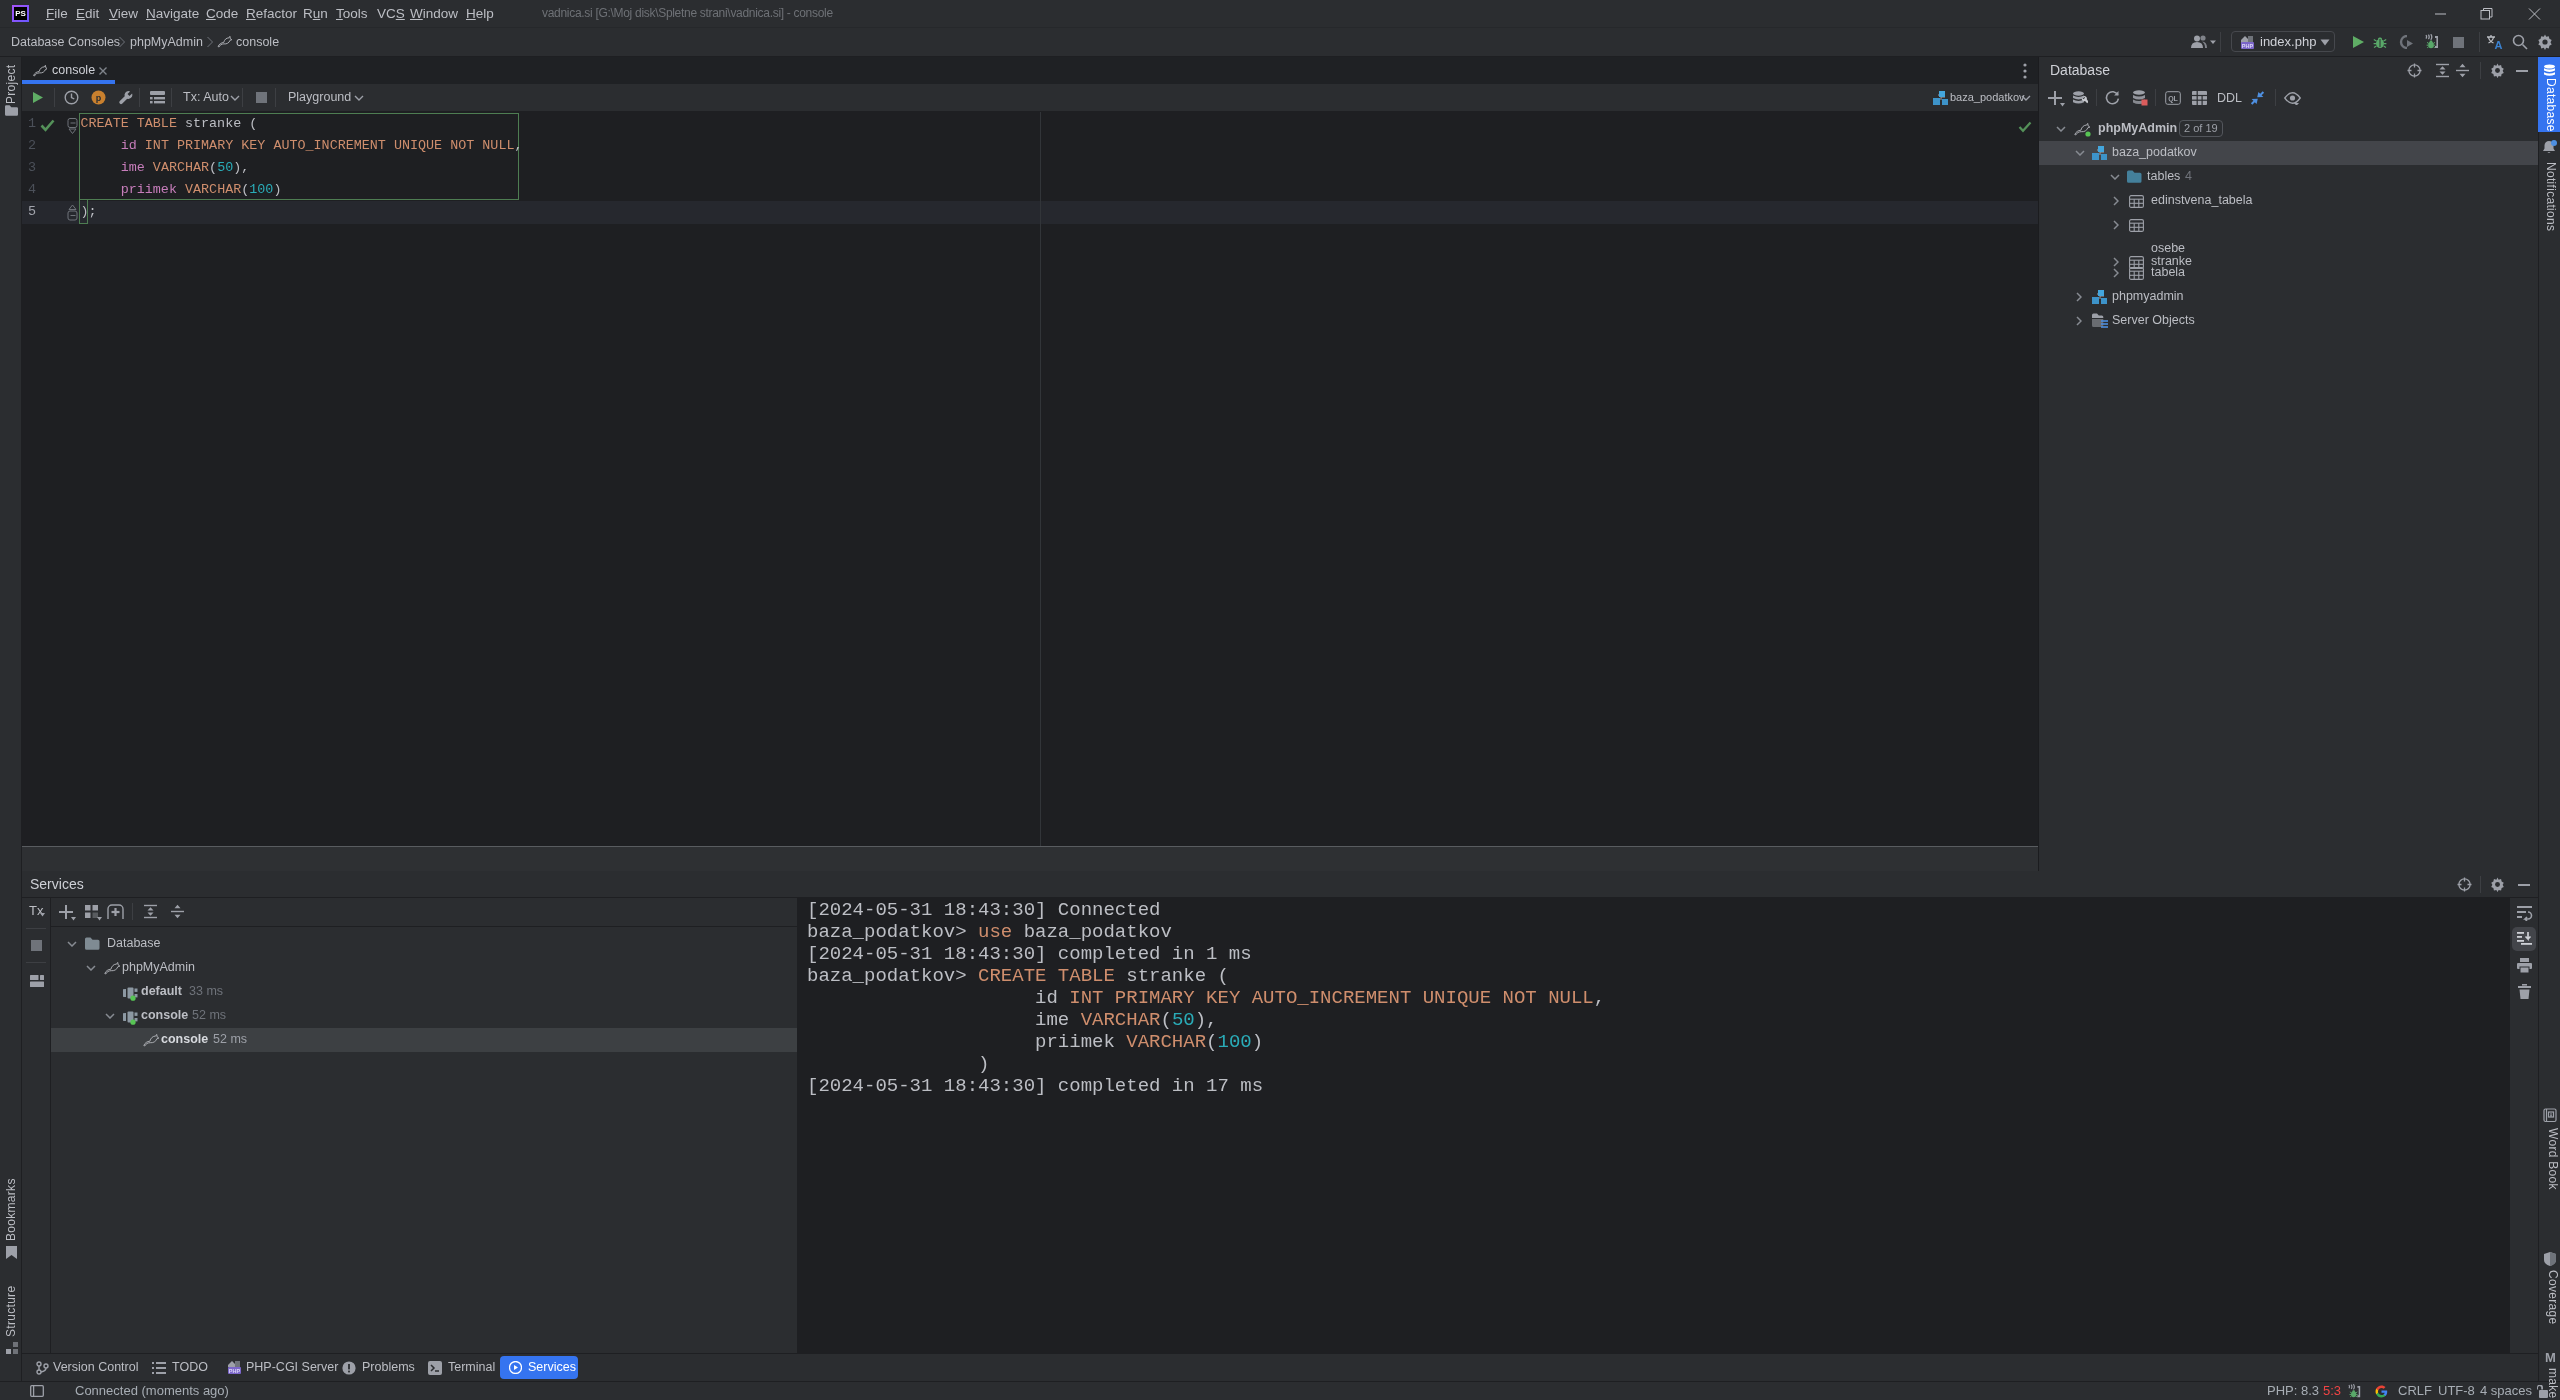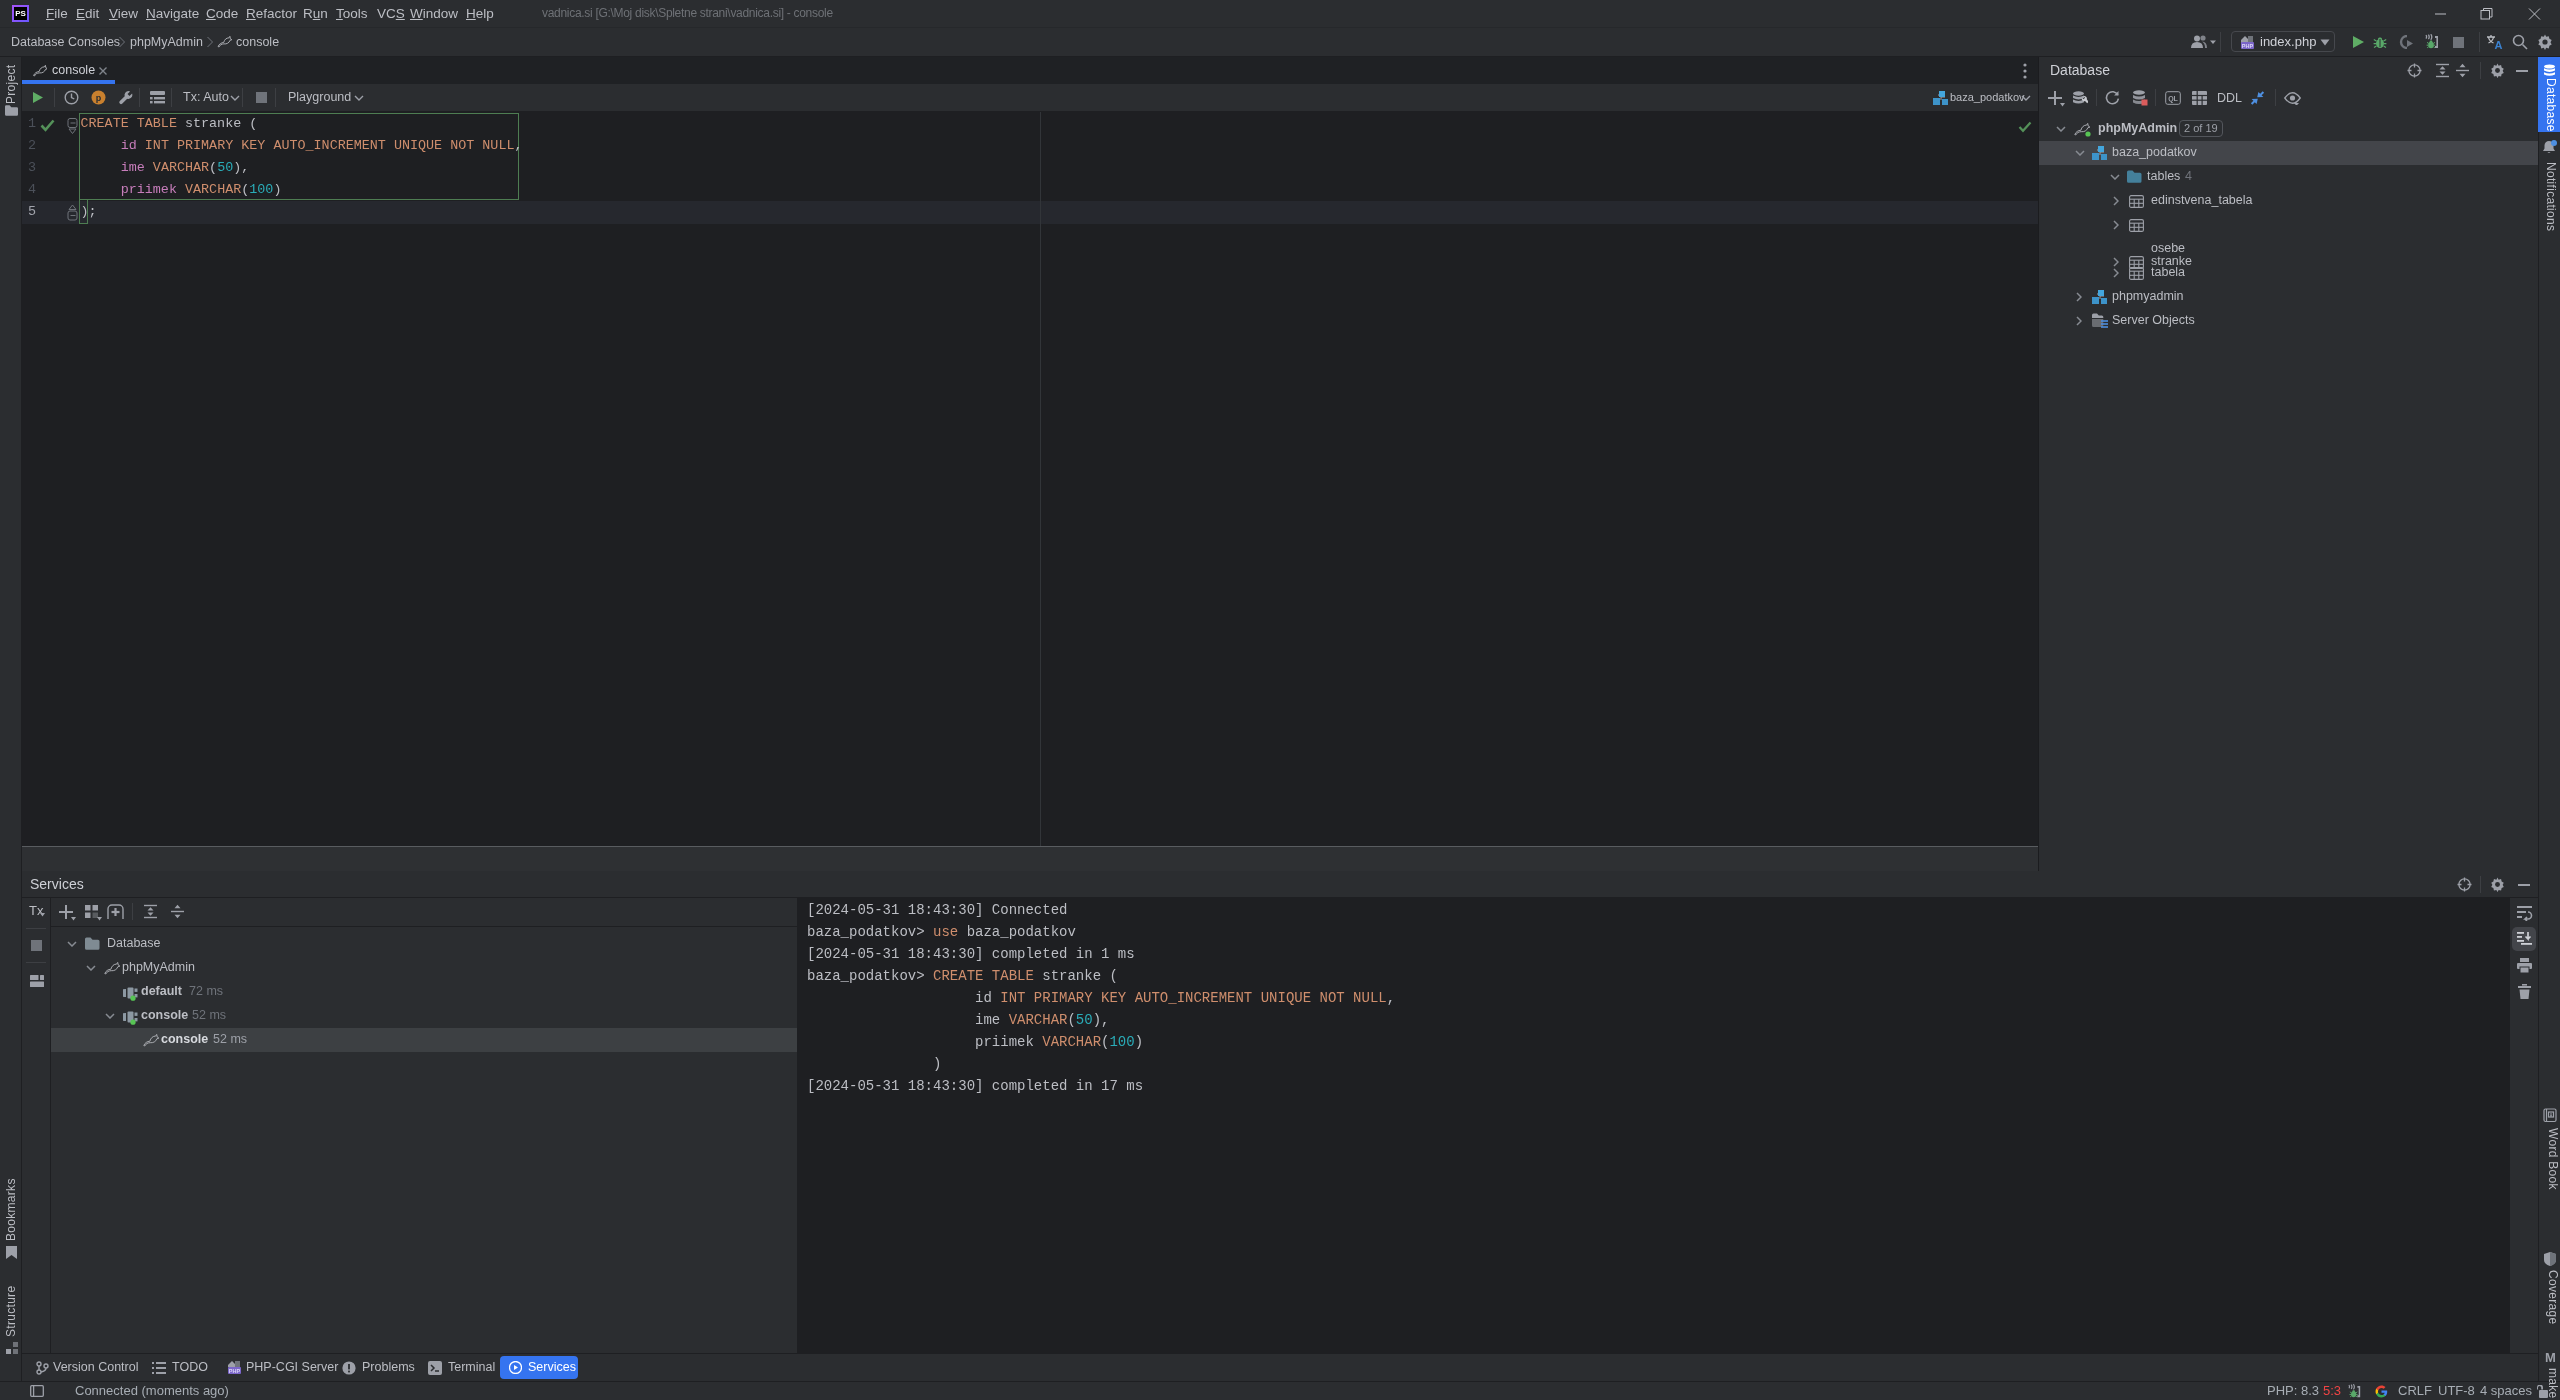--- a/index.html
+++ b/index.html
@@ -533,21 +533,21 @@
         <svg class="abs" style="left:72px;top:5px;" width="16" height="16" viewBox="0 0 16 16">
             <g fill="#8c98a2">
               <path d="M2 4 a4 4 0 0 0 0 8 h1 v-8Z"></path>
               <rect x="4.5" y="2.5" width="6" height="11" rx="1"></rect>
             </g>
             <rect x="11.5" y="3.5" width="3" height="3.4" fill="#8c98a2"></rect>
             <rect x="11.5" y="9" width="3" height="3.4" fill="#8c98a2"></rect>
             <circle cx="10" cy="13.2" r="2.6" fill="#57c454"></circle>
           </svg>
         <span class="abs" style="left:90px;top:4px;font-weight:bold;">default</span>
-        <span class="abs dim" style="left:138px;top:4px;">72 ms</span>
+        <span class="abs dim" style="left:138px;top:4px;">33 ms</span>
       </div>
       <div class="abs" style="left:0;top:77px;width:768px;height:24px;">
         <svg class="abs" style="left:54px;top:9px;" width="10" height="6" viewBox="0 0 10 6" fill="none" stroke="#878b92" stroke-width="1.5">
             <path d="M1 1 l4 4 4 -4"></path>
           </svg>
         <svg class="abs" style="left:72px;top:5px;" width="16" height="16" viewBox="0 0 16 16">
             <g fill="#8c98a2">
               <path d="M2 4 a4 4 0 0 0 0 8 h1 v-8Z"></path>
               <rect x="4.5" y="2.5" width="6" height="11" rx="1"></rect>
             </g>
@@ -561,21 +561,21 @@
       <div class="abs" style="left:0;top:101px;width:768px;height:24px;background:#3d4043;">
         <svg class="abs" style="left:91px;top:5px;" width="18" height="15" viewBox="0 0 18 15" fill="none" stroke="#a9abb0">
             <path d="M1.8 12.6 C2.9 9.7 5.3 8.4 7.9 8.2 C8.6 5.1 11 2.9 13.6 3.1 L14.7 1.4 L15.2 4 L16.9 5.1 L14.8 5.8 C14 8.6 11 10.1 8.2 9.7 C5.8 9.7 3.8 10.8 2.9 12.9 Z"></path>
           </svg>
         <span class="abs" style="left:110px;top:4px;color:#d7d9de;font-weight:bold;">console</span>
         <span class="abs" style="left:162px;top:4px;color:#9da0a8;">52 ms</span>
       </div>
     </div>
 
     <div class="abs" style="left:775px;top:27px;width:1712px;height:455px;background:#1e1f22;border-left:1px solid #1e1f22;">
-      <pre class="mono abs" style="left:9px;top:1px;margin:0;font-size:14px;line-height:22px;color:#bcbec4;">[2024-05-31 18:43:30] Connected
+      <pre class="mono abs" style="left:9px;top:1px;margin:0;font-size:19px;line-height:22px;color:#bcbec4;">[2024-05-31 18:43:30] Connected
 baza_podatkov&gt; <span style="color:#cf8e6d;">use</span> baza_podatkov
 [2024-05-31 18:43:30] completed in 1 ms
 baza_podatkov&gt; <span style="color:#cf8e6d;">CREATE TABLE</span> stranke (
                     id <span style="color:#cf8e6d;">INT PRIMARY KEY AUTO_INCREMENT UNIQUE NOT NULL</span>,
                     ime <span style="color:#cf8e6d;">VARCHAR</span>(<span style="color:#2aacb8;">50</span>),
                     priimek <span style="color:#cf8e6d;">VARCHAR</span>(<span style="color:#2aacb8;">100</span>)
                )
 [2024-05-31 18:43:30] completed in 17 ms</pre>
     </div>
 

